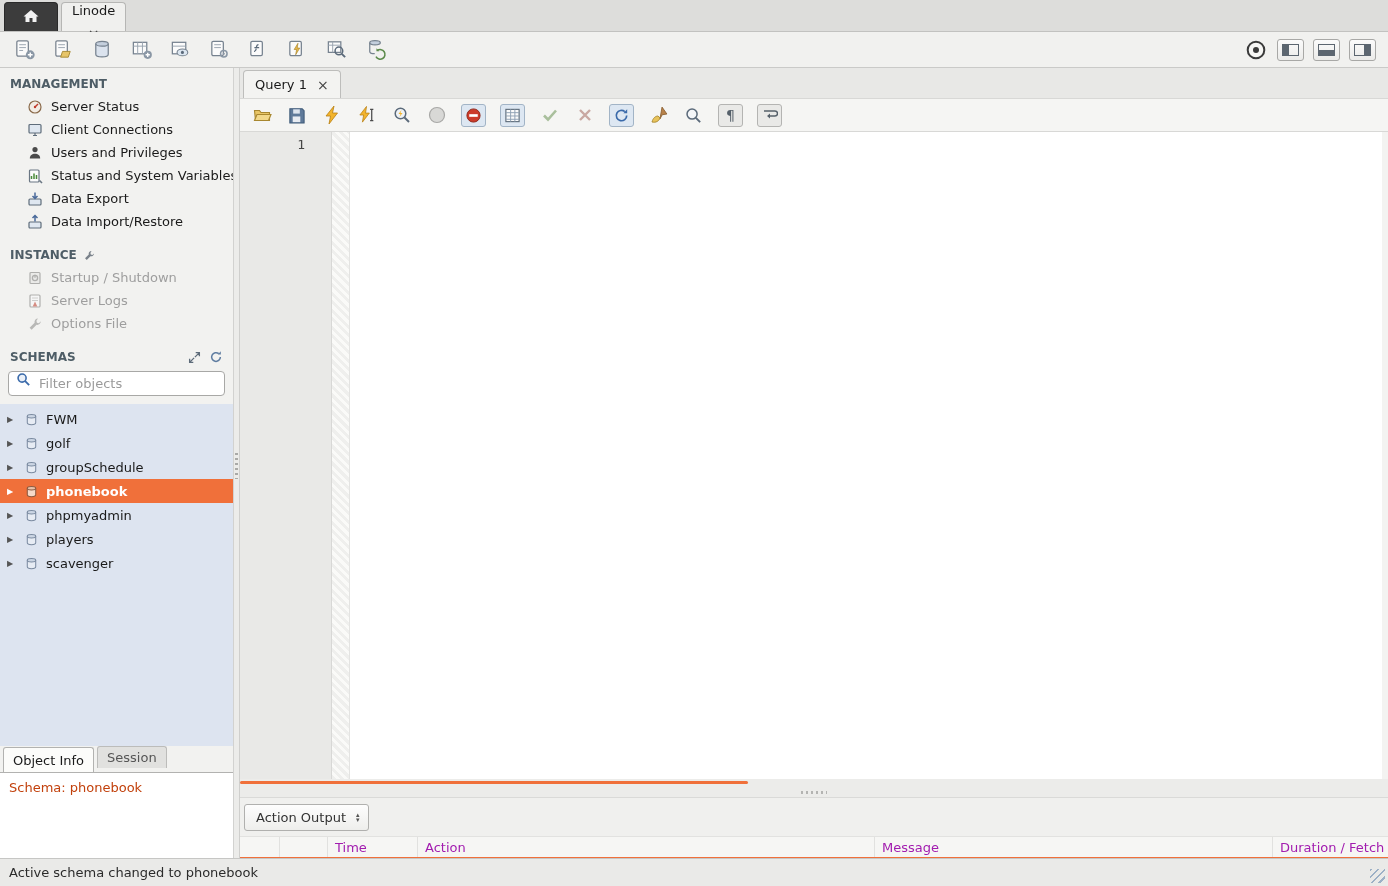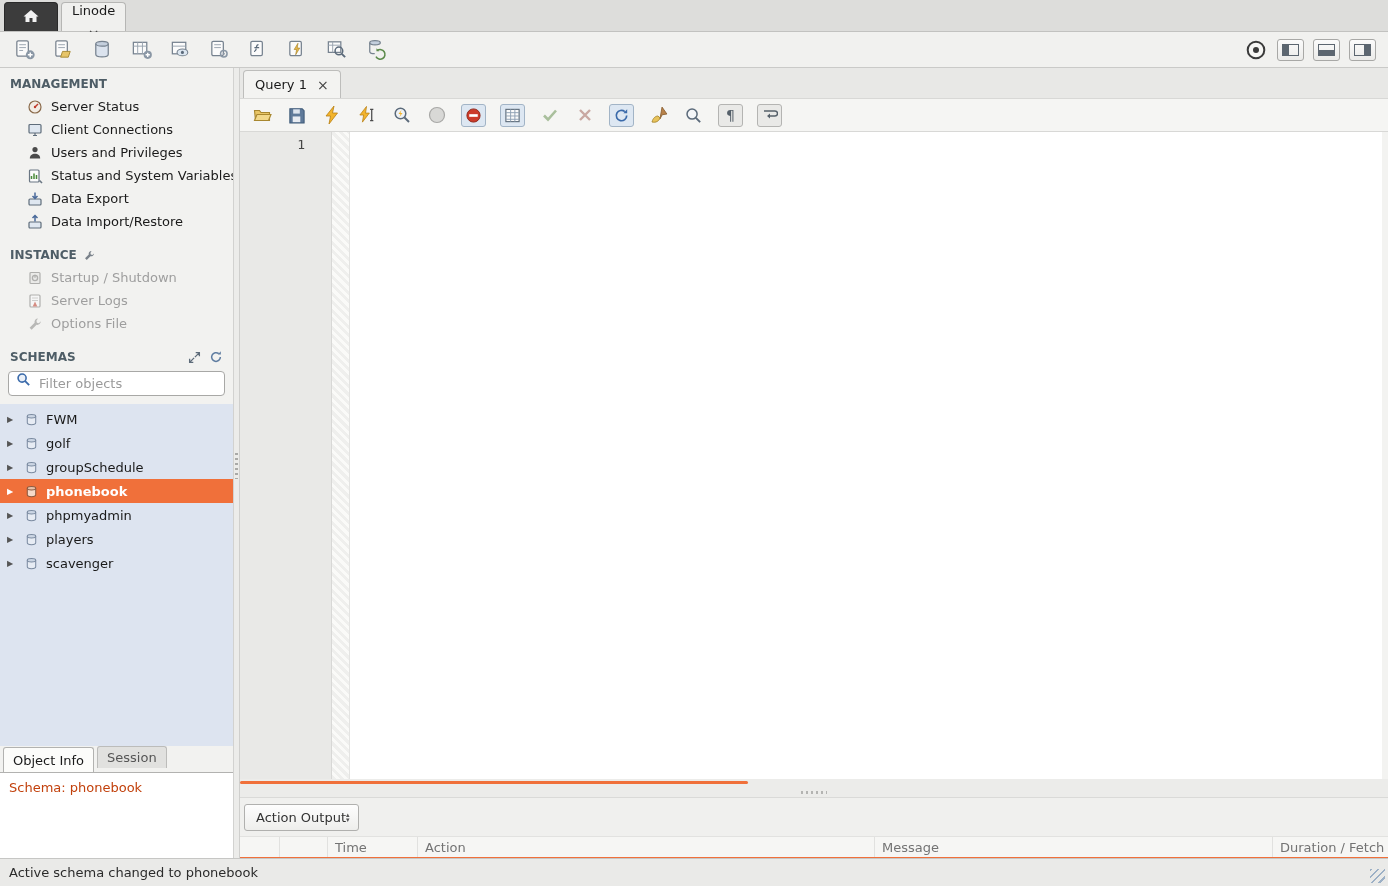--- a/index.html
+++ b/index.html
@@ -109,27 +109,27 @@
     background:#f0703a; border-radius:2px; }
   .h-splitter { height:10px; background:#ececea; display:flex; align-items:center;
     justify-content:center; }
   .h-grip { width:26px; height:3px;
     background:repeating-linear-gradient(90deg,#b4b4b2 0 2px,transparent 2px 5px); }
 
   
   .output-panel { height:67px; background:#f0f0ee; border-top:1px solid #dadad8;
     display:flex; flex-direction:column; }
   .output-selrow { padding:6px 0 5px 4px; }
-  .combo { display:inline-flex; align-items:center; gap:0; height:27px;
+  .combo { display:inline-flex; align-items:center; gap:10px; height:27px;
     background:linear-gradient(#fdfdfd,#eeeeec); border:1px solid #b0b0ae;
     border-radius:3px; padding:0 8px 0 11px; color:#333; }
   .spin { display:flex; flex-direction:column; font-size:7px; color:#555; line-height:5px; }
   .output-header { height:23px; display:flex; align-items:center; background:#f6f6f4;
     border-top:1px solid #e2e2e0; border-bottom:2px solid #f0703a;
-    color:#737373; }
+    color:#a21caf; }
   .oh-cell { height:100%; display:flex; align-items:center; padding-left:7px;
     border-right:1px solid #e1e1df; overflow:hidden; white-space:nowrap; }
   .oh-c0 { width:40px; } .oh-c1 { width:48px; } .oh-time { width:90px; }
   .oh-action { width:457px; } .oh-message { width:398px; } .oh-duration { flex:1; border-right:none; }
 
   
   .statusbar { position:absolute; left:0; right:0; bottom:0; height:28px;
     background:#eaeae8; border-top:1px solid #c6c6c4;
     display:flex; align-items:center; padding:0 9px; color:#2b2b2b; }
   .size-grip { position:absolute; right:3px; bottom:3px; width:15px; height:14px;

